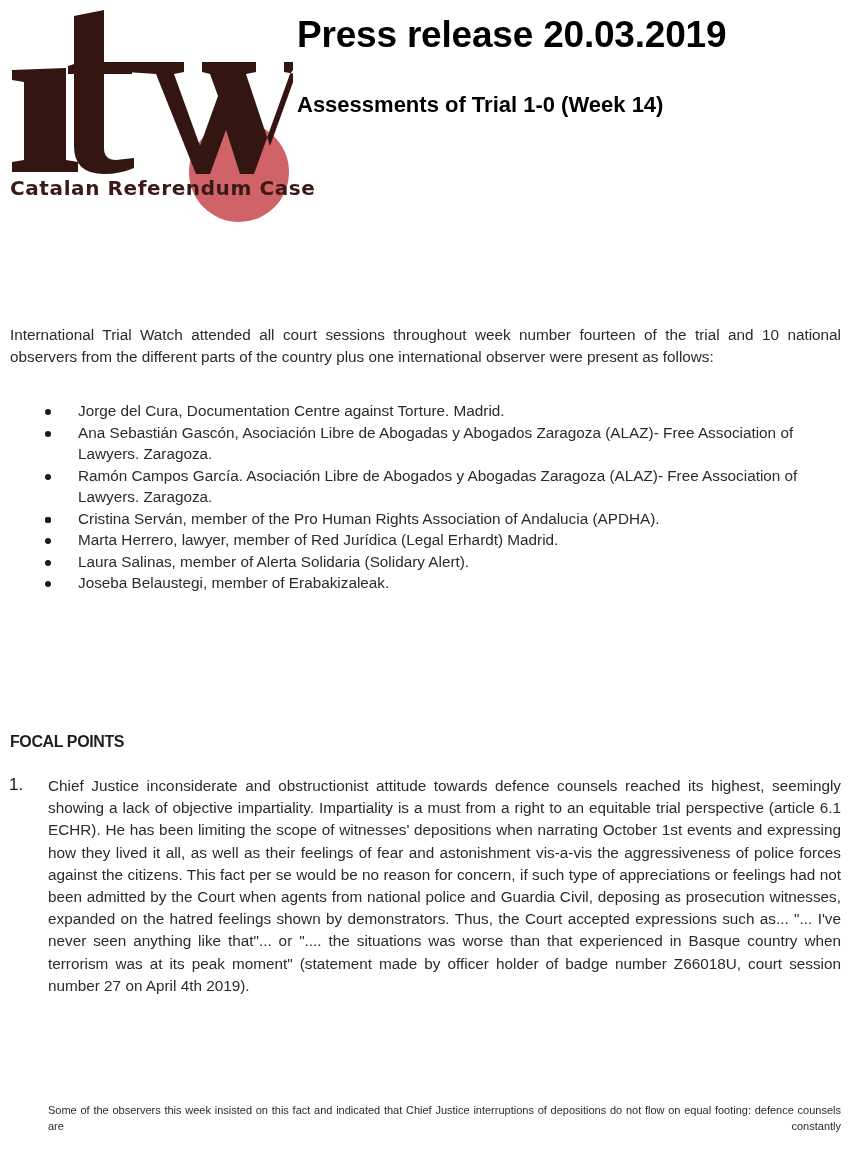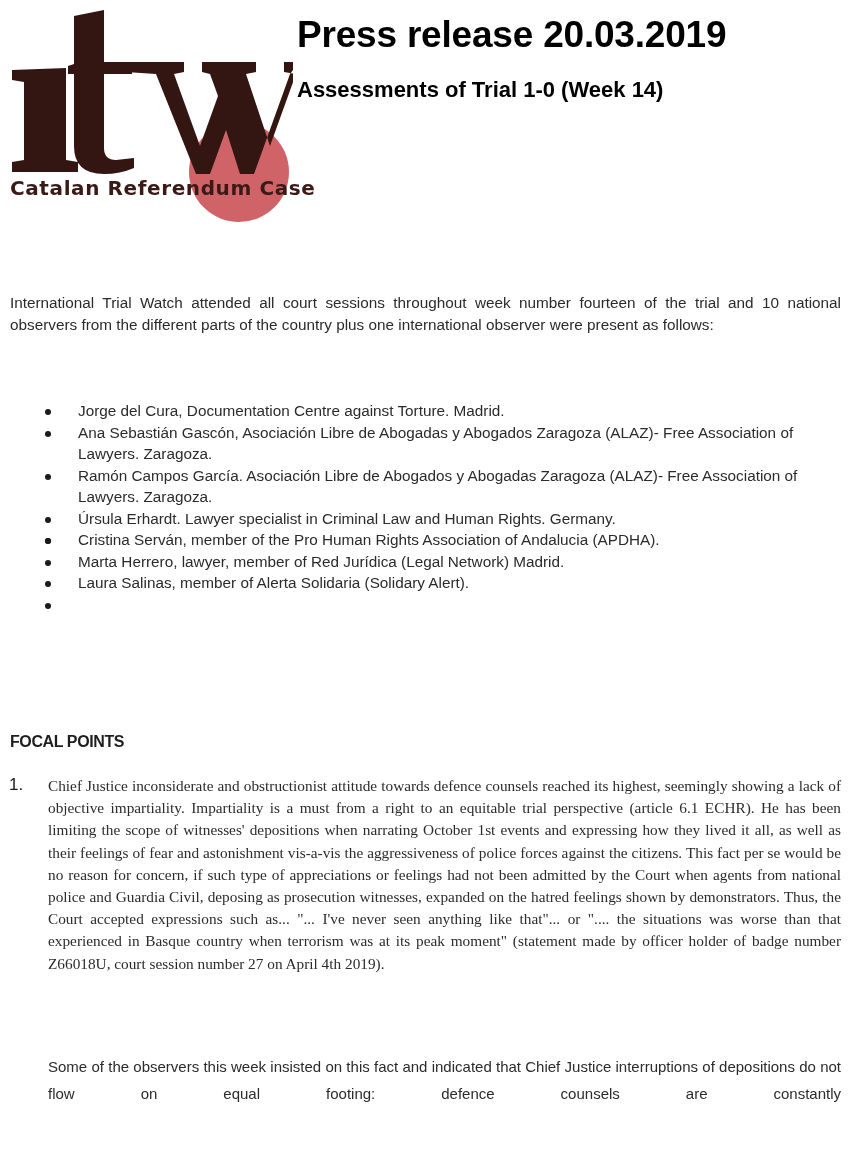--- a/index.html
+++ b/index.html
@@ -41,30 +41,30 @@
       top: 14px;
       font-size: 37px;
       font-weight: bold;
       color: #000;
       white-space: nowrap;
       letter-spacing: -0.2px;
     }
     .subtitle {
       position: absolute;
       left: 297px;
-      top: 77px;
+      top: 92px;
       font-size: 22px;
       font-weight: bold;
       color: #000;
       white-space: nowrap;
     }
     .intro {
       position: absolute;
       left: 10px;
-      top: 292px;
+      top: 324px;
       width: 831px;
       font-size: 15.3px;
       line-height: 21.5px;
       text-align: justify;
       color: #2b2b2b;
     }
     .observers {
       position: absolute;
       left: 0;
       top: 400px;
@@ -101,36 +101,35 @@
     }
     .focal-item {
       position: absolute;
       left: 48px;
       top: 775px;
       width: 793px;
       font-size: 15.3px;
       line-height: 22.2px;
       text-align: justify;
       color: #2b2b2b;
-      font-family: Liberation Serif, serif;
     }
     .focal-num {
       position: absolute;
       left: 9px;
       top: 775px;
       font-size: 17px;
       color: #1a1a1a;
     }
     .focal-para2 {
       position: absolute;
       left: 48px;
-      top: 1053px;
+      top: 1102px;
       width: 793px;
-      font-size: 15px;
-      line-height: 27px;
+      font-size: 11px;
+      line-height: 16px;
       text-align: justify;
       text-align-last: justify;
       color: #2b2b2b;
     }
   </style>
 </head>
 <body>
 
 <div class="logo">
   <svg width="285" height="222" viewBox="0 0 285 222">
@@ -147,26 +146,26 @@
 
 <div class="title">Press release 20.03.2019</div>
 <div class="subtitle">Assessments of Trial 1-0 (Week 14)</div>
 
 <p class="intro" style="margin:0;">International Trial Watch attended all court sessions throughout week number fourteen of the trial and 10 national observers from the different parts of the country plus one international observer were present as follows:</p>
 
 <ul class="observers">
   <li><span class="bullet"></span><span>Jorge del Cura, Documentation Centre against Torture. Madrid.</span></li>
   <li><span class="bullet"></span><span>Ana Sebastián Gascón, Asociación Libre de Abogadas y Abogados Zaragoza (ALAZ)- Free Association of Lawyers. Zaragoza.</span></li>
   <li><span class="bullet"></span><span>Ramón Campos García. Asociación Libre de Abogados y Abogadas Zaragoza (ALAZ)- Free Association of Lawyers. Zaragoza.</span></li>
-  <li><span class="bullet"></span><span>Úrsula Erhardt. Lawyer specialist in Criminal Law and Human Rights. Germany.</span></li>
+  <li><span class="bullet"></span></li>
   <li><span class="bullet"></span></li>
   <li><span class="bullet"></span><span>Cristina Serván, member of the Pro Human Rights Association of Andalucia (APDHA).</span></li>
-  <li><span class="bullet"></span><span>Marta Herrero, lawyer, member of Red Jurídica (Legal Network) Madrid.</span></li>
+  <li><span class="bullet"></span><span>Marta Herrero, lawyer, member of Red Jurídica (Legal Erhardt) Madrid.</span></li>
   <li><span class="bullet"></span><span>Laura Salinas, member of Alerta Solidaria  (Solidary Alert).</span></li>
-  <li><span class="bullet"></span></li>
+  <li><span class="bullet"></span><span>Joseba Belaustegi, member of Erabakizaleak.</span></li>
 </ul>
 
 <div class="focal-heading">FOCAL POINTS</div>
 
 <div class="focal-num">1.</div>
 <p class="focal-item" style="margin:0;">Chief Justice inconsiderate and obstructionist attitude towards defence counsels reached its highest, seemingly showing a lack of objective impartiality. Impartiality is a must from a right to an equitable trial perspective (article 6.1 ECHR). He has been limiting the scope of witnesses' depositions when narrating October 1st events and expressing how they lived it all, as well as their feelings of fear and astonishment vis-a-vis the aggressiveness of police forces against the citizens. This fact per se would be no reason for concern, if such type of appreciations or feelings had not been admitted by the Court when agents from national police and Guardia Civil, deposing as prosecution witnesses, expanded on the hatred feelings shown by demonstrators. Thus, the Court accepted expressions such as... "... I've never seen anything like that"... or  ".... the situations was worse than that experienced in Basque country when terrorism was at its peak moment"  (statement made by officer holder of badge number Z66018U, court session number 27 on April 4th 2019).</p>
 
 <p class="focal-para2" style="margin:0;">Some of the observers this week insisted on this fact and indicated that Chief Justice interruptions of depositions do not flow on equal footing: defence counsels are constantly</p>
 
 </body></html>

